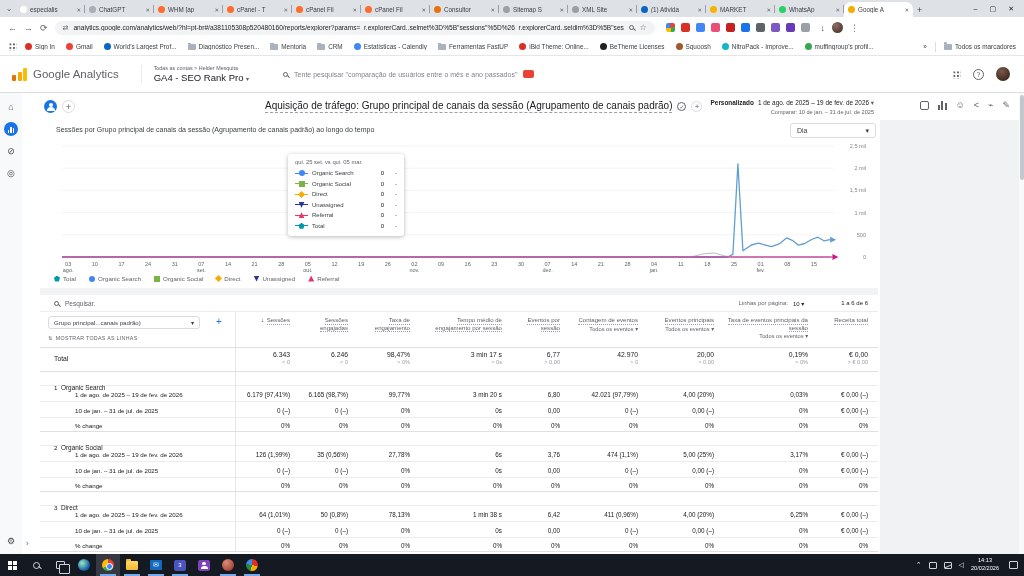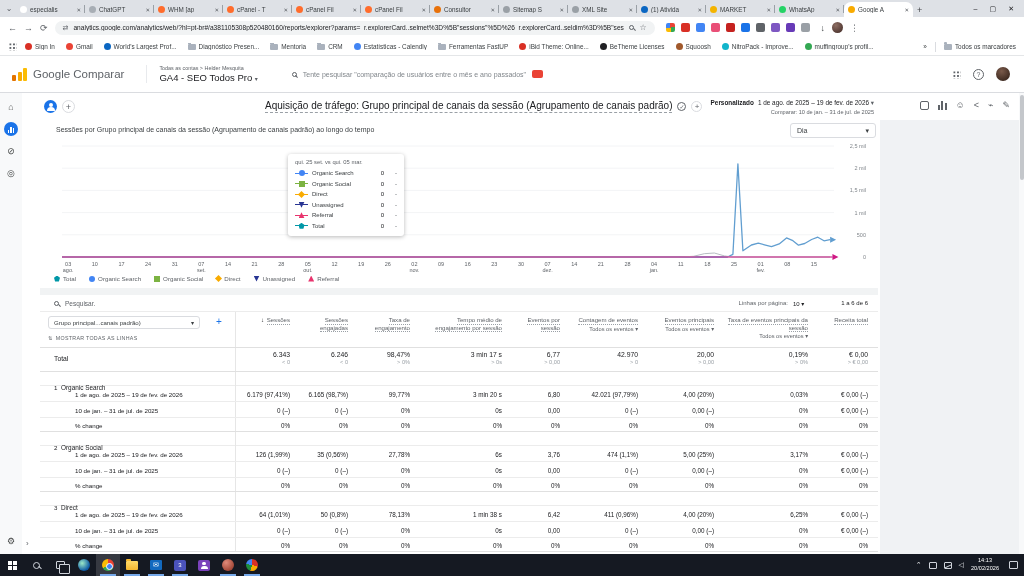--- a/index.html
+++ b/index.html
@@ -355,24 +355,24 @@
     </div>
   </div>
 </div>
 
 <div class="ga-header">
   <span class="ga-logo">
       <i class="b1"></i>
       <i class="b2"></i>
       <i class="b3"></i>
     </span>
-  <span class="ga-product">Google Comparar</span>
+  <span class="ga-product">Google Analytics</span>
   <div class="acct">
     <div class="crumb">Todas as contas &gt; Helder Mesquita</div>
-    <div class="name"><span>GA4 - SEO Todos Pro</span> <span class="car">▾</span></div>
+    <div class="name"><span>GA4 - SEO Rank Pro</span> <span class="car">▾</span></div>
   </div>
   <div class="ga-search">
     <span class="mag"></span>
     <span class="ph">Tente pesquisar "comparação de usuários entre o mês e ano passados"</span>
     <span class="search-badge"></span>
   </div>
   <div class="ga-right">
     <span class="dots9" style="margin:0"></span>
     <span class="help-ic">?</span>
     <span class="avatar-md"></span>

